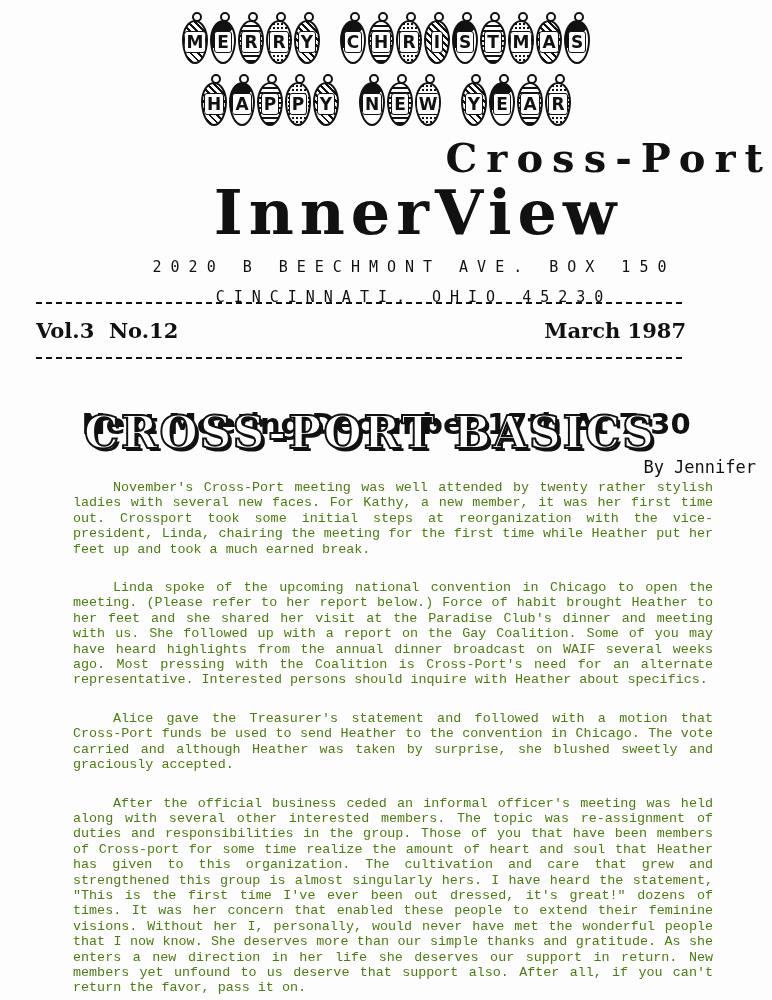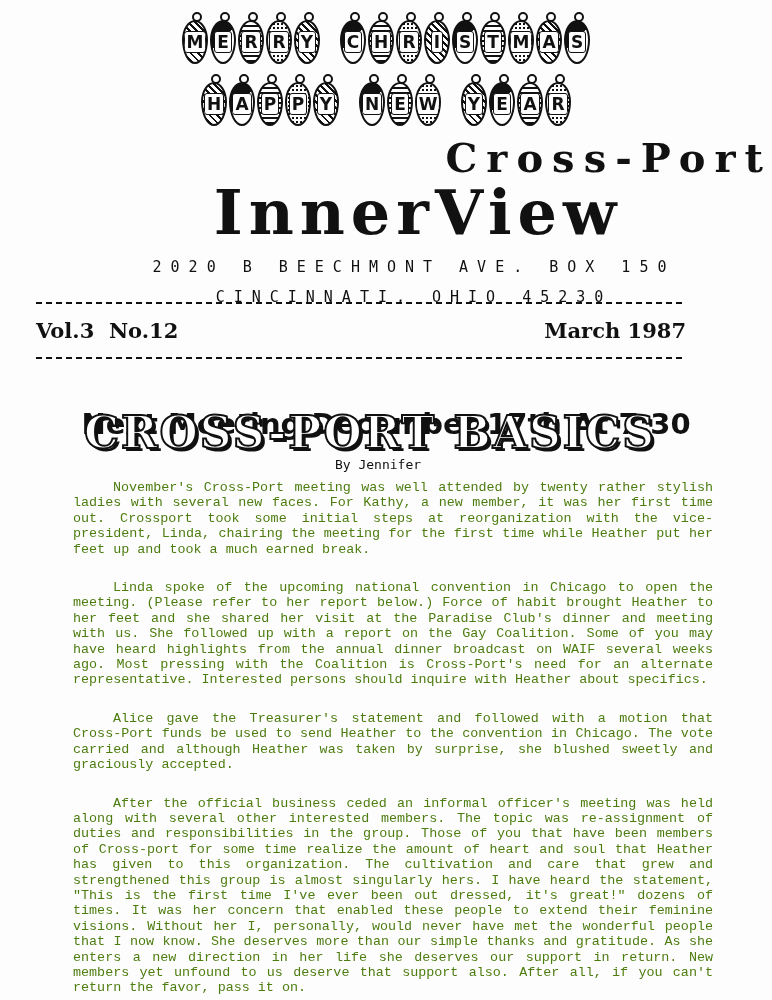--- a/index.html
+++ b/index.html
@@ -161,23 +161,23 @@
       font-size: 44px;
       letter-spacing: 2px;
       color: #fff;
       -webkit-text-stroke: 2px #111;
       text-shadow: 3px 3px 0 #111;
       line-height: 50px;
     }
     .byline {
       position: absolute;
       top: 457px; left: 0; width: 756px;
-      text-align: center;
+      text-align: right;
       font-family: "DejaVu Sans Mono", monospace;
-      font-size: 13px;
+      font-size: 17px;
       color: #111;
     }
 
     
     .article-body {
       position: absolute;
       top: 480px; left: 73px; width: 640px;
     }
     .para {
       margin: 0 0 23px 0;

